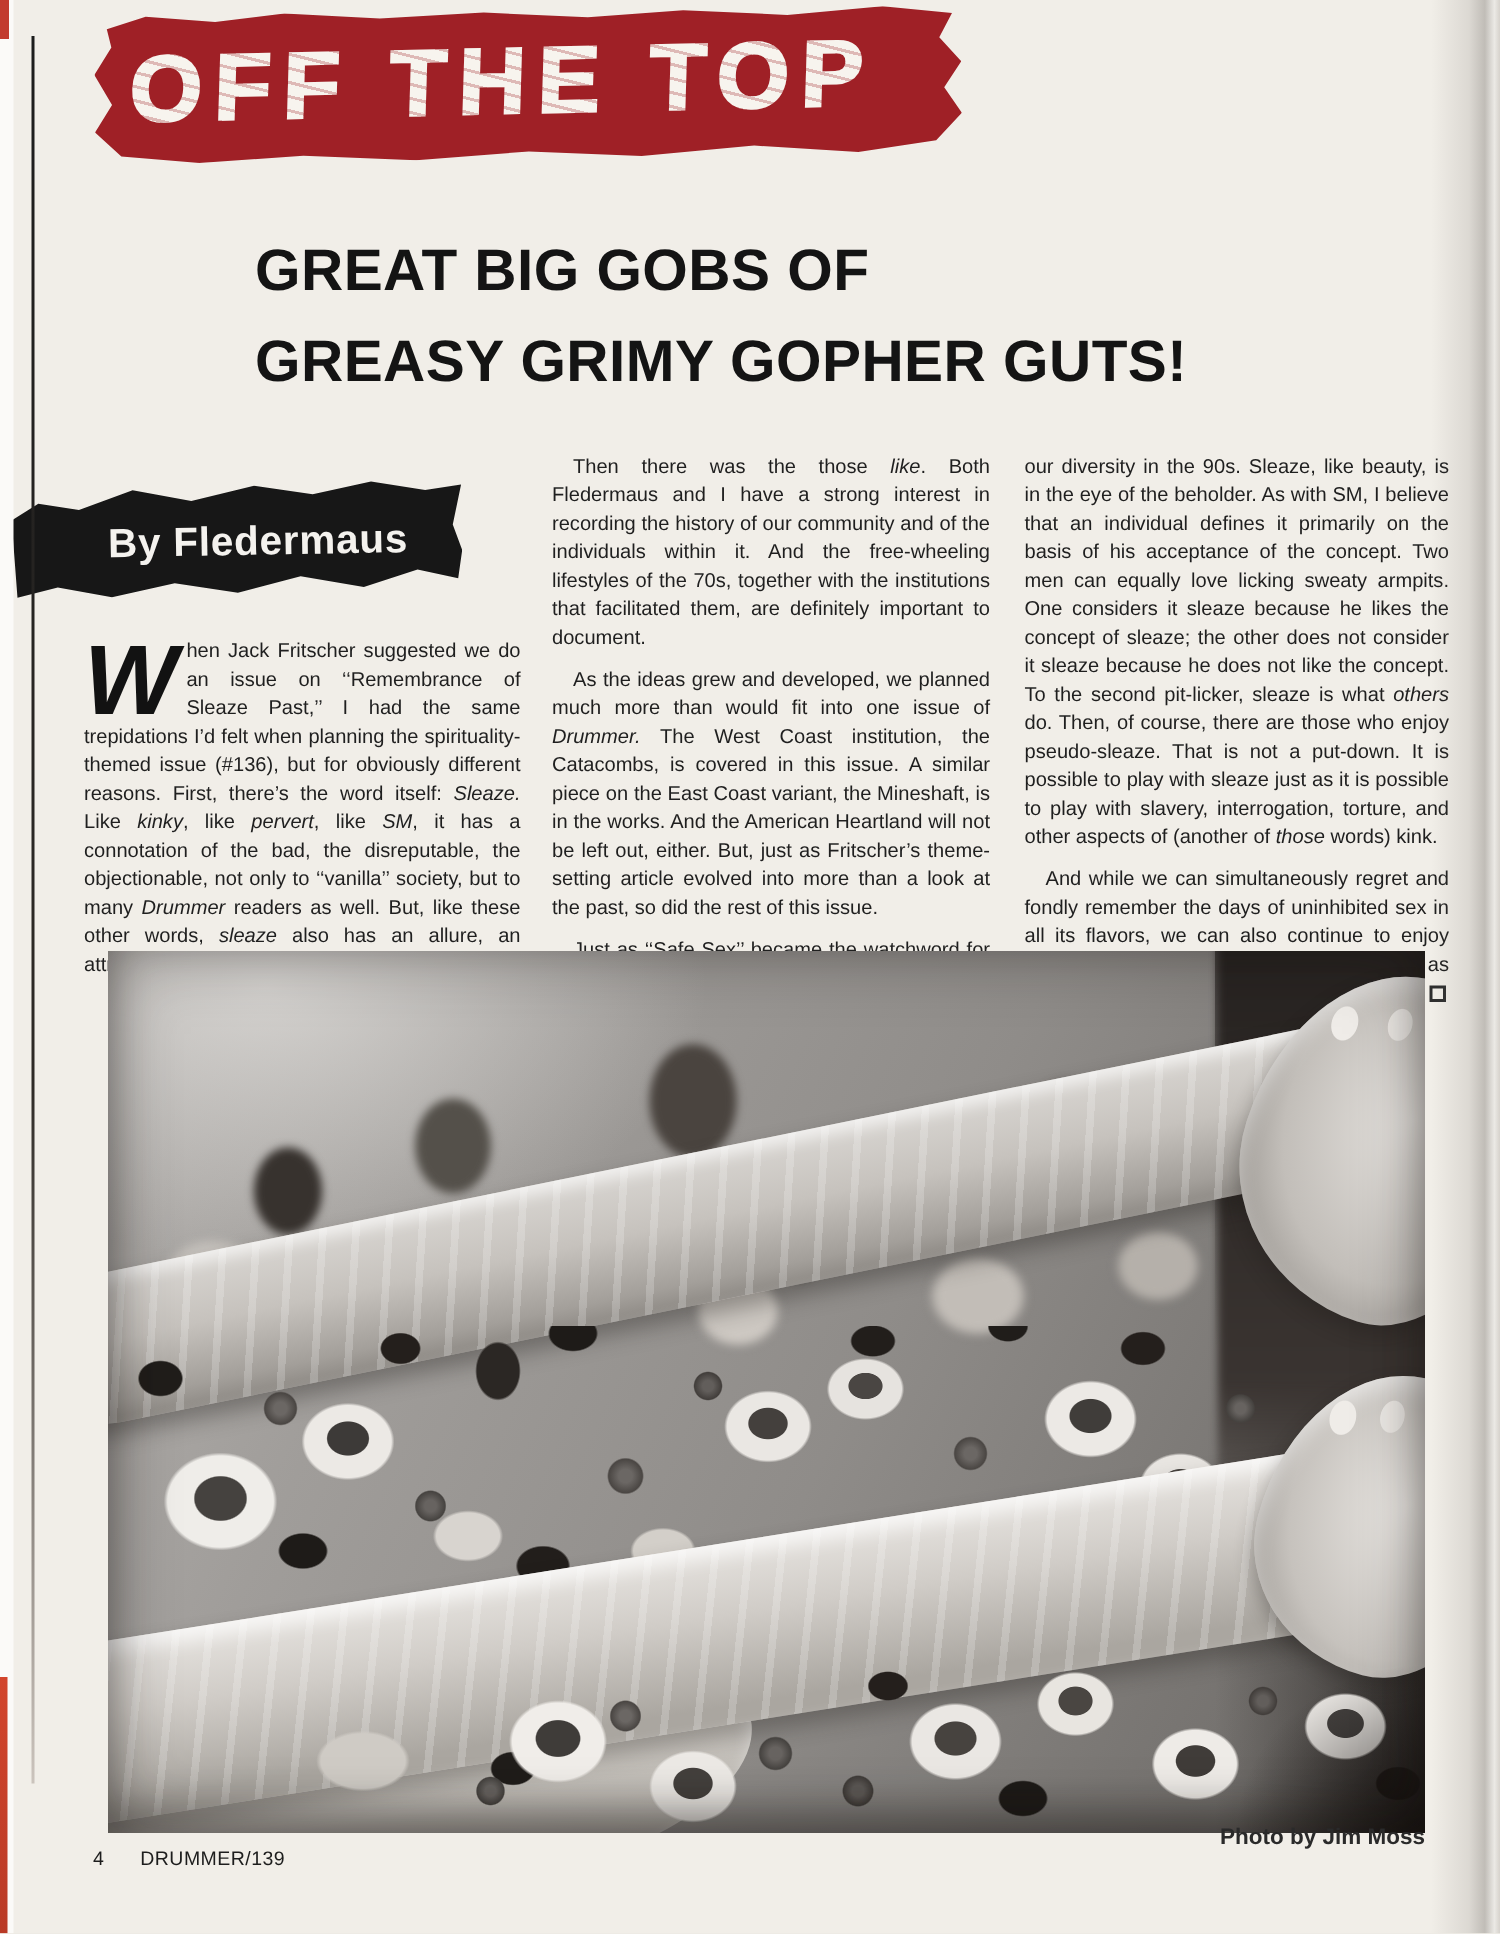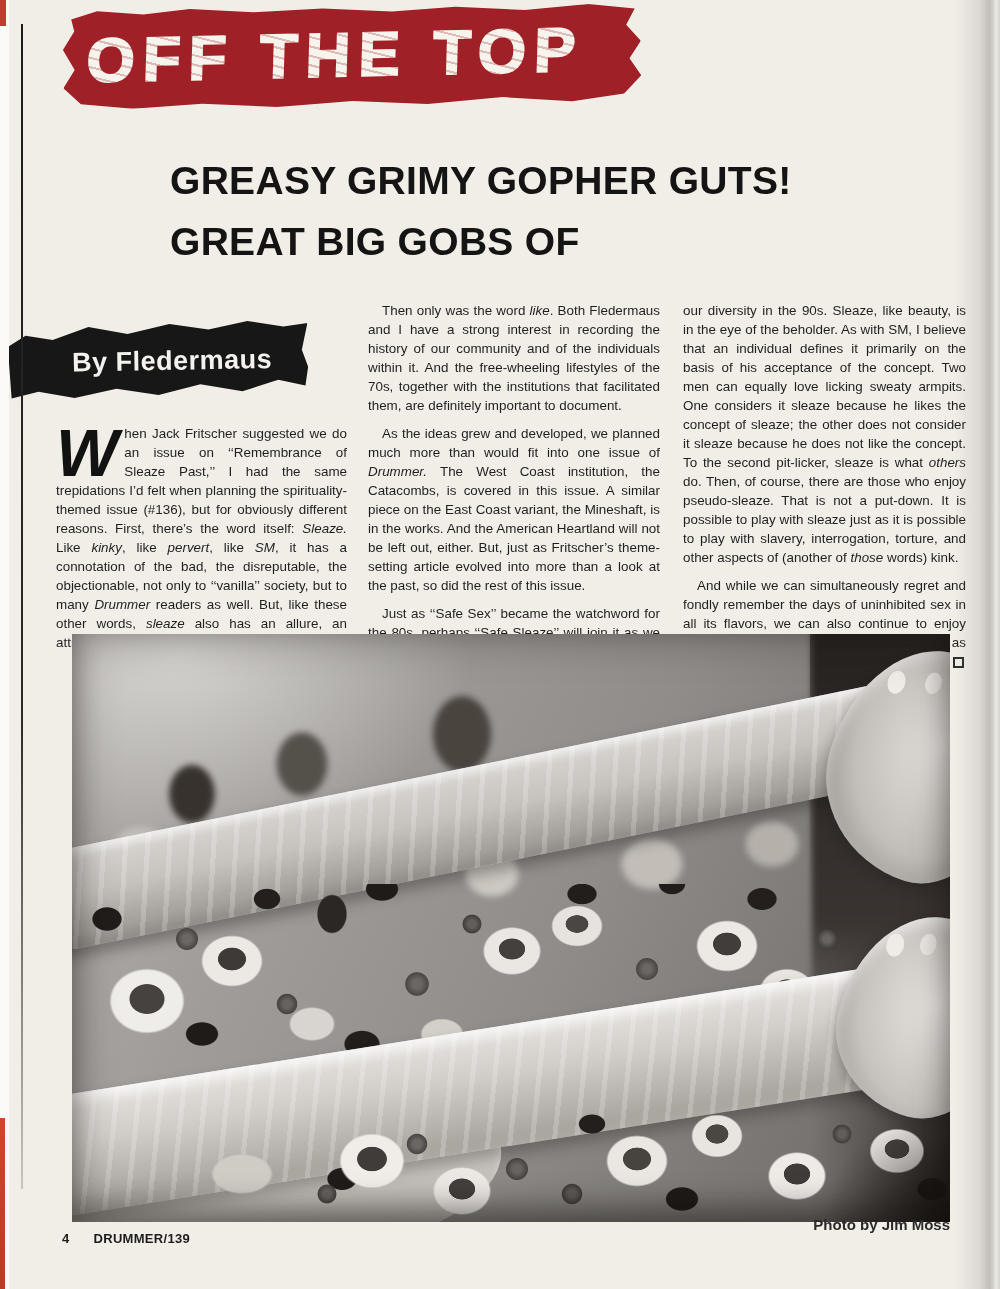--- a/index.html
+++ b/index.html
@@ -160,47 +160,47 @@
       radial-gradient(22px 16px at 610px 95px,#1e1b18 70%,rgba(0,0,0,0) 76%),
       radial-gradient(20px 15px at 860px 85px,#221e1b 70%,rgba(0,0,0,0) 76%),
       radial-gradient(18px 13px at 520px 20px,#241f1c 70%,rgba(0,0,0,0) 76%),
       radial-gradient(40px 26px at 170px 70px,#cfcbc5 70%,rgba(0,0,0,0) 78%);}
   .ph-corner-br{right:0;bottom:0;width:180px;height:160px;
     background:radial-gradient(180px 160px at 100% 100%,rgba(16,12,10,.75),rgba(0,0,0,0) 70%);}
   .ph-vignette{left:0;top:0;width:100%;height:100%;
     box-shadow:inset 0 0 46px rgba(20,16,14,.38),inset 0 -14px 26px rgba(20,16,14,.35);}
   
   .photo-credit{position:absolute;right:50px;top:1216px;font-size:15px;font-weight:700;color:#2a2a2a;z-index:10;}
-  .folio{position:absolute;left:62px;top:1231px;font-size:13px;font-weight:700;color:#1d1d1d;letter-spacing:.3px;z-index:10;}
+  .folio{position:absolute;left:62px;top:1231px;font-size:13px;font-weight:400;color:#1d1d1d;letter-spacing:.3px;z-index:10;}
   .folio .pageno{margin-right:24px;}
 </style>
 </head>
 <body>
 
 <div class="page">
 
   <div class="masthead">
     <div class="masthead-title">OFF THE TOP</div>
   </div>
 
   <h1 class="headline">
+    <span class="hl-line">GREAT BIG GOBS OF</span>
     <span class="hl-line">GREASY GRIMY GOPHER GUTS!</span>
-    <span class="hl-line">GREAT BIG GOBS OF</span>
   </h1>
 
   <div class="byline">
     <span class="byline-text">By Fledermaus</span>
   </div>
 
   <div class="col col1">
     <p class="para"><span class="dropcap">W</span><span><span>hen Jack Fritscher suggested we do an issue on ‘‘Remembrance of Sleaze Past,’’ I had the same trepidations I’d felt when planning the spirituality-themed issue (#136), but for obviously different reasons. First, there’s the word itself: </span><i>Sleaze.</i><span> Like </span><i>kinky</i><span>, like </span><i>pervert</i><span>, like </span><i>SM</i><span>, it has a connotation of the bad, the disreputable, the objectionable, not only to ‘‘vanilla’’ society, but to many </span><i>Drummer</i><span> readers as well. But, like these other words, </span><i>sleaze</i><span> also has an allure, an attraction, even an obsession.</span></span></p>
   </div>
 
   <div class="col col2">
-    <p class="para indent"><span><span>Then only was the word </span><i>like</i><span>. Both Fledermaus and I have a strong interest in recording the history of our community and of the individuals within it. And the free-wheeling lifestyles of the 70s, together with the institutions that facilitated them, are definitely important to document.</span></span></p>
+    <p class="para indent"><span><span>Then there was the those </span><i>like</i><span>. Both Fledermaus and I have a strong interest in recording the history of our community and of the individuals within it. And the free-wheeling lifestyles of the 70s, together with the institutions that facilitated them, are definitely important to document.</span></span></p>
     <p class="para indent"><span><span>As the ideas grew and developed, we planned much more than would fit into one issue of </span><i>Drummer.</i><span> The West Coast institution, the Catacombs, is covered in this issue. A similar piece on the East Coast variant, the Mineshaft, is in the works. And the American Heartland will not be left out, either. But, just as Fritscher’s theme-setting article evolved into more than a look at the past, so did the rest of this issue.</span></span></p>
     <p class="para indent"><span><span>Just as ‘‘Safe Sex’’ became the watchword for the 80s, perhaps ‘‘Safe Sleaze’’ will join it as we celebrate</span></span></p>
   </div>
 
   <div class="col col3">
     <p class="para"><span><span>our diversity in the 90s. Sleaze, like beauty, is in the eye of the beholder. As with SM, I believe that an individual defines it primarily on the basis of his acceptance of the concept. Two men can equally love licking sweaty armpits. One considers it sleaze because he likes the concept of sleaze; the other does not consider it sleaze because he does not like the concept. To the second pit-licker, sleaze is what </span><i>others</i><span> do. Then, of course, there are those who enjoy pseudo-sleaze. That is not a put-down. It is possible to play with sleaze just as it is possible to play with slavery, interrogation, torture, and other aspects of (another of </span><i>those</i><span> words) kink.</span></span></p>
     <p class="para indent"><span><span>And while we can simultaneously regret and fondly remember the days of uninhibited sex in all its flavors, we can also continue to enjoy those variations, in nearly the same range, as long as we keep our wits about us.</span></span><span class="endmark"></span></p>
   </div>
 
   <div class="photo">

